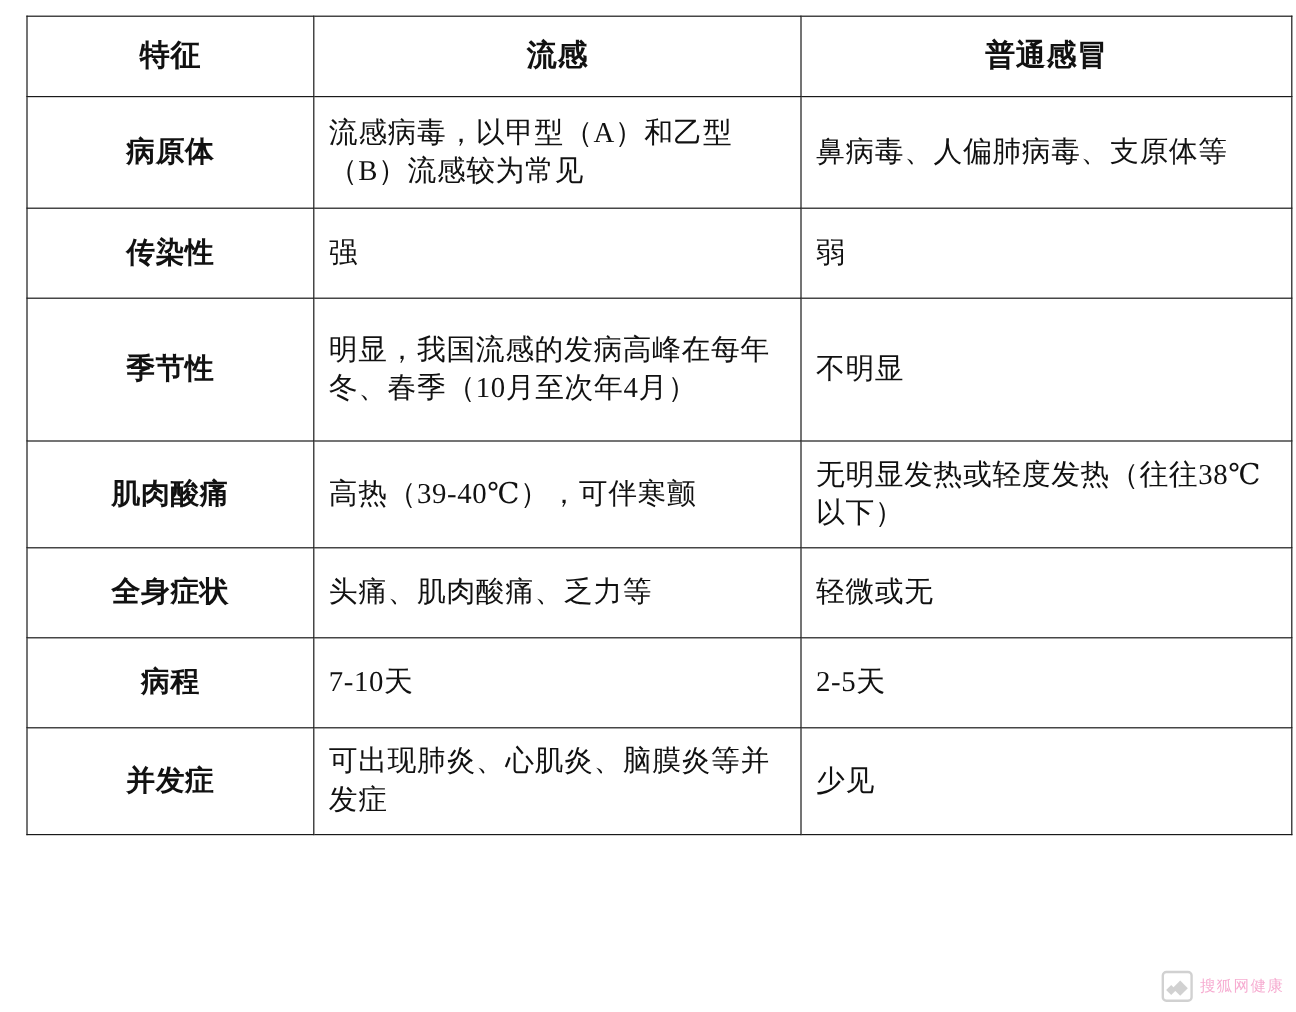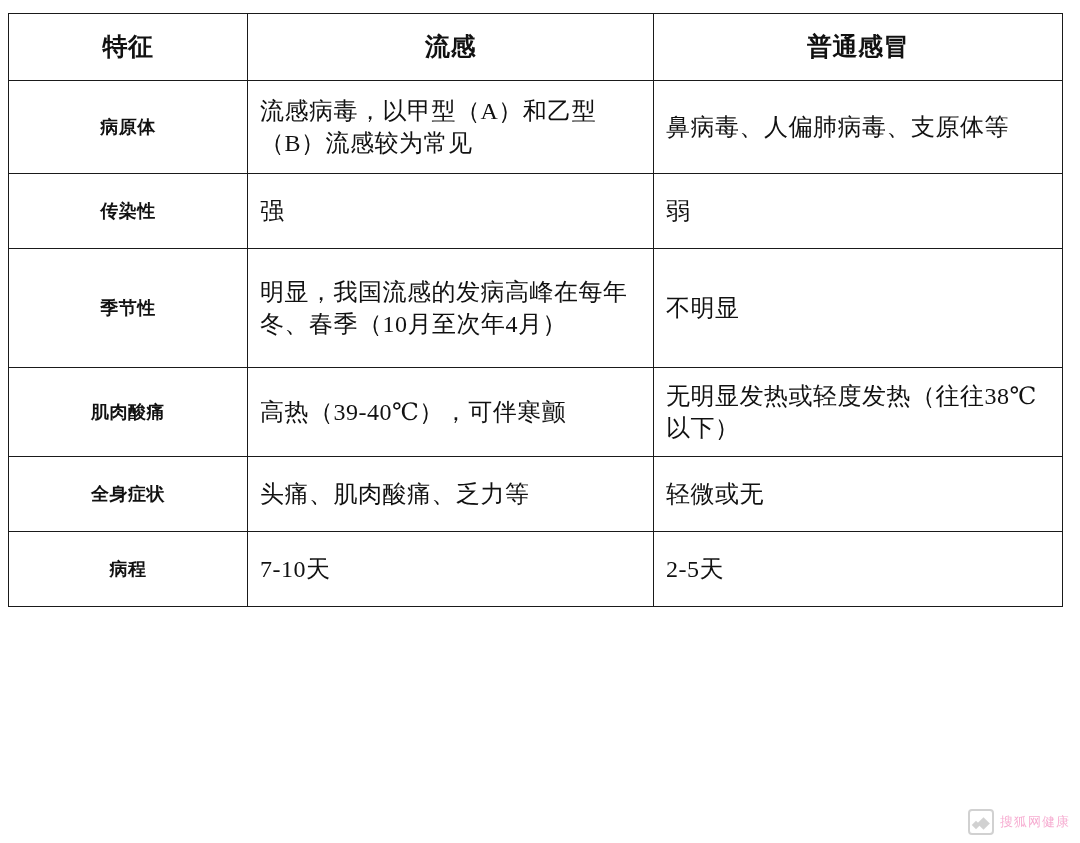--- a/index.html
+++ b/index.html
@@ -18,21 +18,21 @@
     position: absolute;
     left: 0;
     top: 0;
     width: 1080px;
     height: 843px;
     background: #ffffff;
   }
   table.compare {
     border-collapse: collapse;
     table-layout: fixed;
-    margin: 13px 0 0 8px;
+    margin: 13px 0 0 22px;
     width: 1054px;
     background: #ffffff;
     border-radius: 23px;
   }
   table.compare col.c0 { width: 239px; }
   table.compare col.c1 { width: 406px; }
   table.compare col.c2 { width: 409px; }
 
   table.compare td {
     border: 1px solid #1a1a1a;
@@ -51,21 +51,21 @@
     text-align: center;
     font-weight: bold;
     font-size: 25px;
     padding-top: 14px;
     padding-bottom: 14px;
   }
   
   td.label .cell-inner {
     text-align: center;
     font-weight: bold;
-    font-size: 18px;
+    font-size: 24px;
   }
   td.value .cell-inner {
     text-align: left;
   }
   
   tr.head td { height: 66px; }
   tr.r1 td { height: 92px; }
   tr.r2 td { height: 74px; }
   tr.r3 td { height: 118px; }
   tr.r4 td { height: 88px; }
@@ -207,20 +207,31 @@
           <div class="cell-inner">病程</div>
         </td>
         <td class="value">
           <div class="cell-inner">7-10天</div>
         </td>
         <td class="value">
           <div class="cell-inner">2-5天</div>
         </td>
       </tr>
 
+      <tr class="r8">
+        <td class="label">
+          <div class="cell-inner">并发症</div>
+        </td>
+        <td class="value">
+          <div class="cell-inner">可出现肺炎、心肌炎、脑膜炎等并发症</div>
+        </td>
+        <td class="value">
+          <div class="cell-inner">少见</div>
+        </td>
+      </tr>
     </tbody>
   </table>
 
   <div class="watermark">
     <span class="wm-icon"></span>
     <span class="wm-text">搜狐网健康</span>
   </div>
 
 </div>
 

